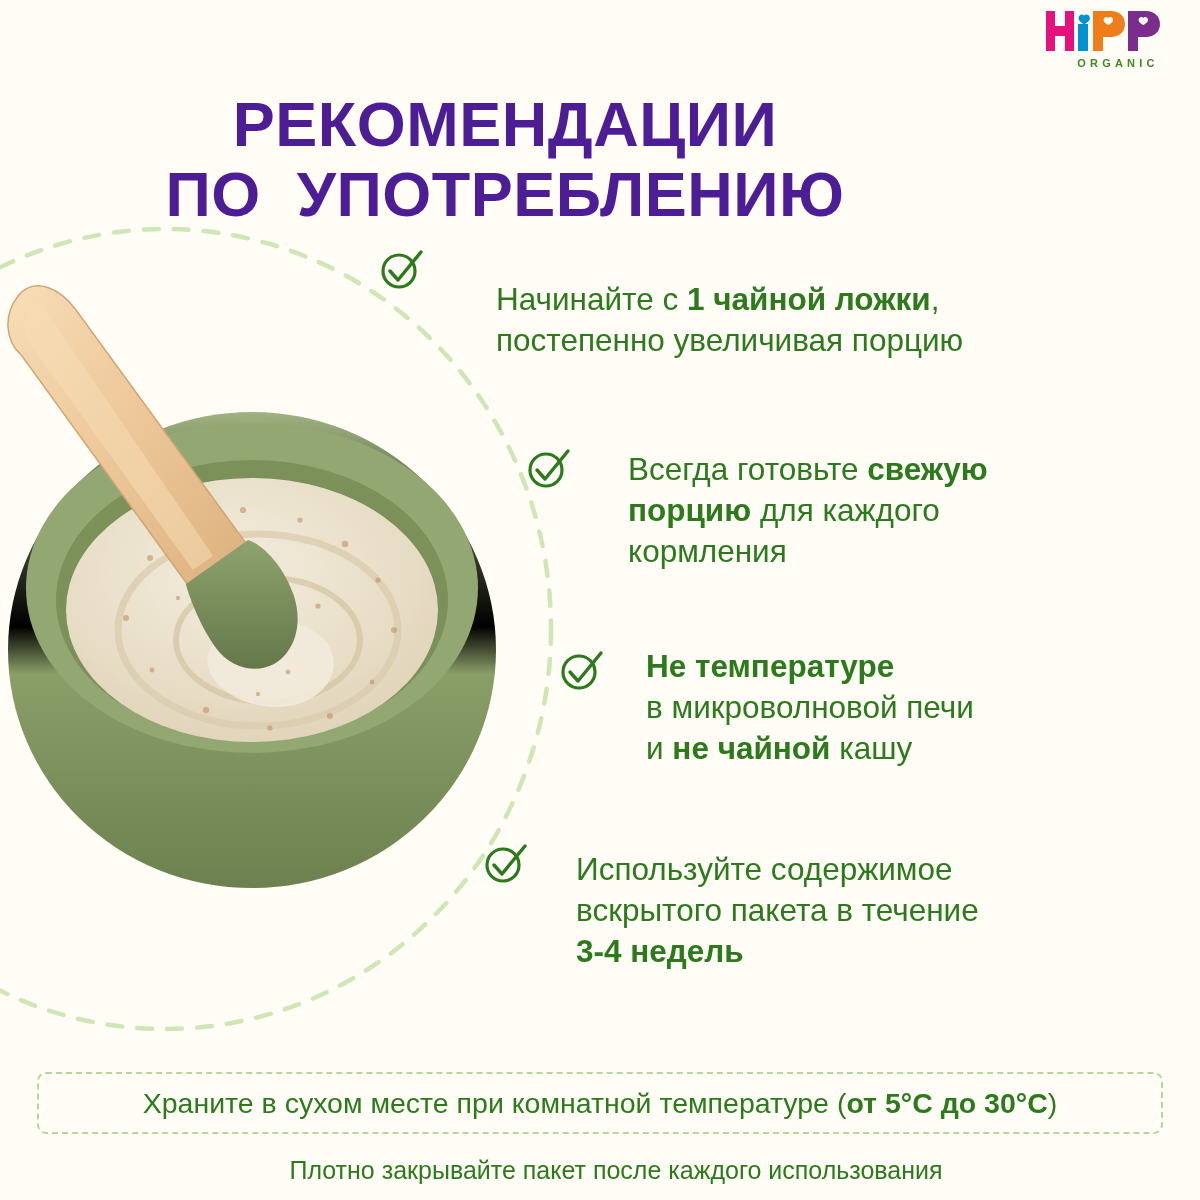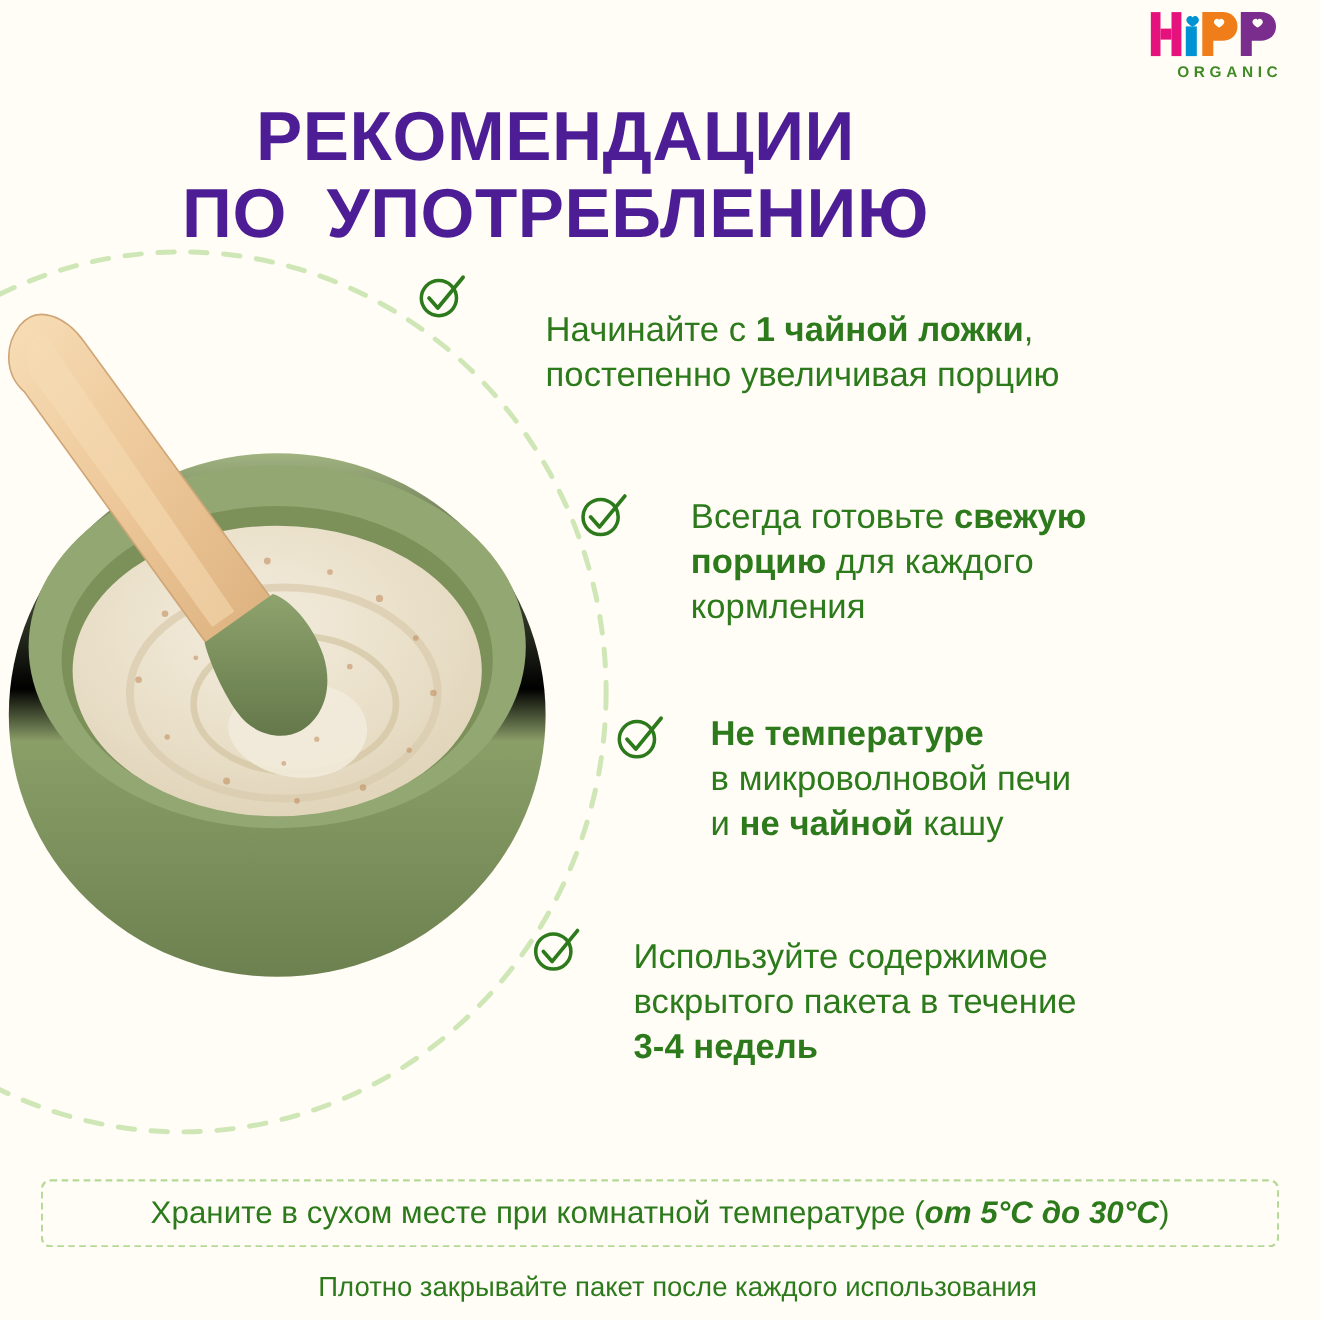--- a/index.html
+++ b/index.html
@@ -32,21 +32,21 @@
   }
   #logo .logo-mark {
     display: block;
     width: 128px;
     height: 46px;
   }
   #logo .logo-word {
     display: block;
     margin-top: 3px;
     text-align: center;
-    font-size: 14px;
+    font-size: 11px;
     letter-spacing: 4.2px;
     font-weight: bold;
     color: #3f8a24;
     padding-left: 4px;
   }
 
   
   #title {
     position: absolute;
     top: 48px;
@@ -125,21 +125,21 @@
     display: flex;
     align-items: center;
     justify-content: center;
     box-sizing: border-box;
   }
   #storage-box .stext {
     color: #2c7a1c;
     font-size: 28.5px;
     white-space: pre;
   }
-  #storage-box .stext b { font-weight: bold; font-style: italic; }
+  #storage-box .stext b { font-weight: bold; }
 
   #closing-note {
     position: absolute;
     left: 0;
     top: 1156px;
     width: 1200px;
     text-align: center;
     color: #2c7a1c;
     font-size: 25px;
     margin-left: 16px;

